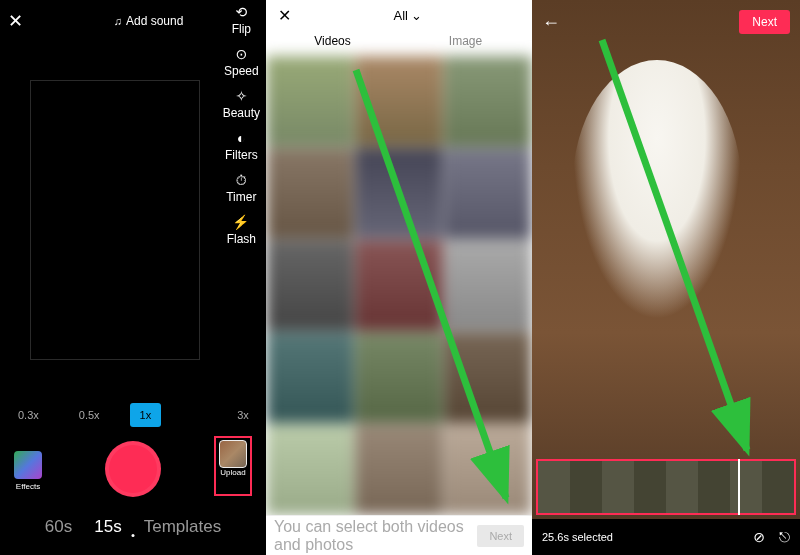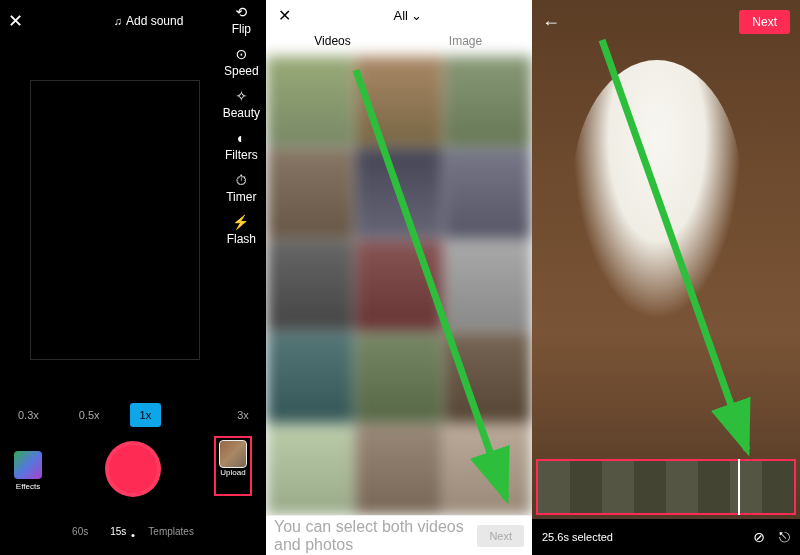--- a/index.html
+++ b/index.html
@@ -21,21 +21,21 @@
 .p1-viewfinder { position: absolute; top: 80px; left: 30px; width: 170px; height: 280px; border: 1px solid #2a2a2a; }
 .p1-zoom { position: absolute; bottom: 128px; left: 8px; display: flex; gap: 20px; align-items: center; }
 .zoom-btn { padding: 6px 10px; font-size: 11px; color: #aaa; }
 .zoom-btn.active { background: #0ea5e9; color: #000; border-radius: 3px; }
 .p1-bottom { position: absolute; bottom: 12px; left: 0; right: 0; height: 120px; }
 .p1-effects { position: absolute; left: 14px; bottom: 52px; display: flex; flex-direction: column; align-items: center; gap: 3px; }
 .effects-thumb { width: 28px; height: 28px; background: linear-gradient(135deg,#3a5,#57d,#a4c); border-radius: 4px; }
 .p1-record { position: absolute; left: 50%; bottom: 46px; transform: translateX(-50%); width: 56px; height: 56px; background: #fe2c55; border-radius: 50%; border: 4px solid #fff1; }
 .p1-upload { position: absolute; right: 14px; bottom: 47px; display: flex; flex-direction: column; align-items: center; gap: 0; border: 2px solid #fe2c55; padding: 2px 3px 17px; }
 .upload-thumb { width: 28px; height: 28px; background: linear-gradient(135deg,#964,#a86,#765); border-radius: 4px; border: 1px solid #eee; }
-.p1-modes { position: absolute; bottom: 6px; left: 0; right: 0; display: flex; justify-content: center; gap: 22px; font-size: 10px; }
+.p1-modes { position: absolute; bottom: 6px; left: 0; right: 0; display: flex; justify-content: center; gap: 22px; font-size: 17px; }
 .mode { color: #999; }
 .mode.active { color: #fff; }
 .mode-dot { position: absolute; bottom: 0px; left: 50%; transform: translateX(-50%); width: 3px; height: 3px; background: #fff; border-radius: 50%; }
 .small-label { font-size: 8px; color: #fff; }
 
 
 .p2-top { position: absolute; top: 0; left: 0; right: 0; height: 30px; display: flex; align-items: center; padding: 0 10px; background: #fff; }
 .p2-close { font-size: 16px; padding: 2px; }
 .p2-all { flex: 1; text-align: center; font-size: 13px; display: flex; align-items: center; justify-content: center; gap: 3px; }
 .p2-tabs { position: absolute; top: 30px; left: 0; right: 0; display: flex; height: 26px; background: #fff; }

